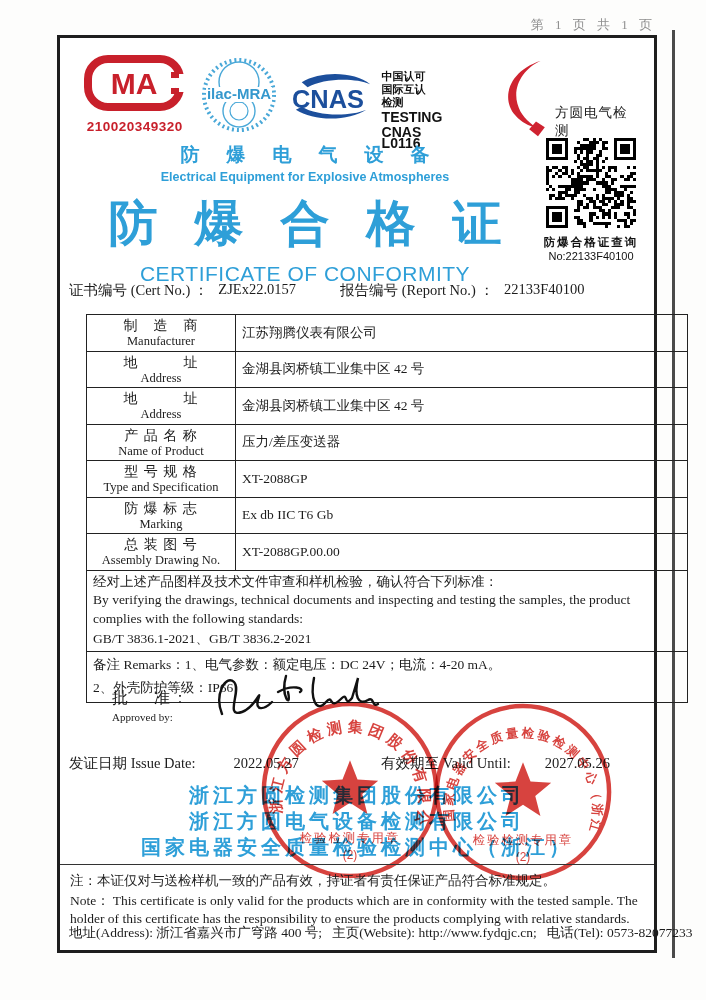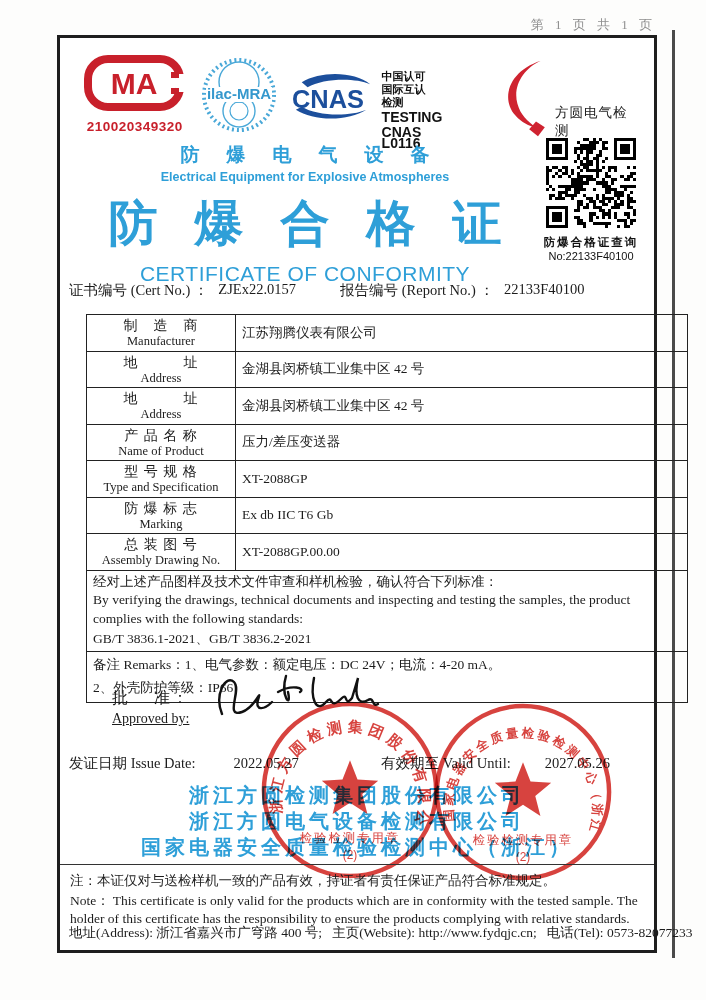--- a/index.html
+++ b/index.html
@@ -45,21 +45,21 @@
   td.lab .zh{font-size:14px;letter-spacing:1px;}
   td.lab .en{font-size:12.5px;line-height:13.5px;}
   td.val{padding-left:11px;}
   td.wide{padding:4px 8px;font-size:13.5px;line-height:1.4;}
   .std{margin-top:1px;}
   td.remarks{padding:5px 8px 7px 8px;font-size:13.5px;line-height:1.7;}
   
   .approved{position:absolute;top:650px;left:52px;}
   .approved .zh{font-size:16px;letter-spacing:2px;}
   .approved .zh b{letter-spacing:26px;font-weight:normal;}
-  .approved .en{font-size:14px;margin-top:2px;text-decoration:underline;}
+  .approved .en{font-size:11px;margin-top:2px;}
   .signature{position:absolute;top:628px;left:148px;}
   
   .dates{position:absolute;top:716px;left:9px;right:8px;font-size:14.5px;white-space:nowrap;}
   .dates .issue-val{margin-left:38px;}
   .dates .valid{position:absolute;left:312px;top:0;}
   .dates .valid-val{margin-left:34px;}
   
   .issuers{position:absolute;top:744px;left:0;right:0;text-align:center;color:#2e9fd8;
     font-family:"Liberation Sans",sans-serif;font-weight:bold;font-size:20px;letter-spacing:4px;line-height:26px;}
   

